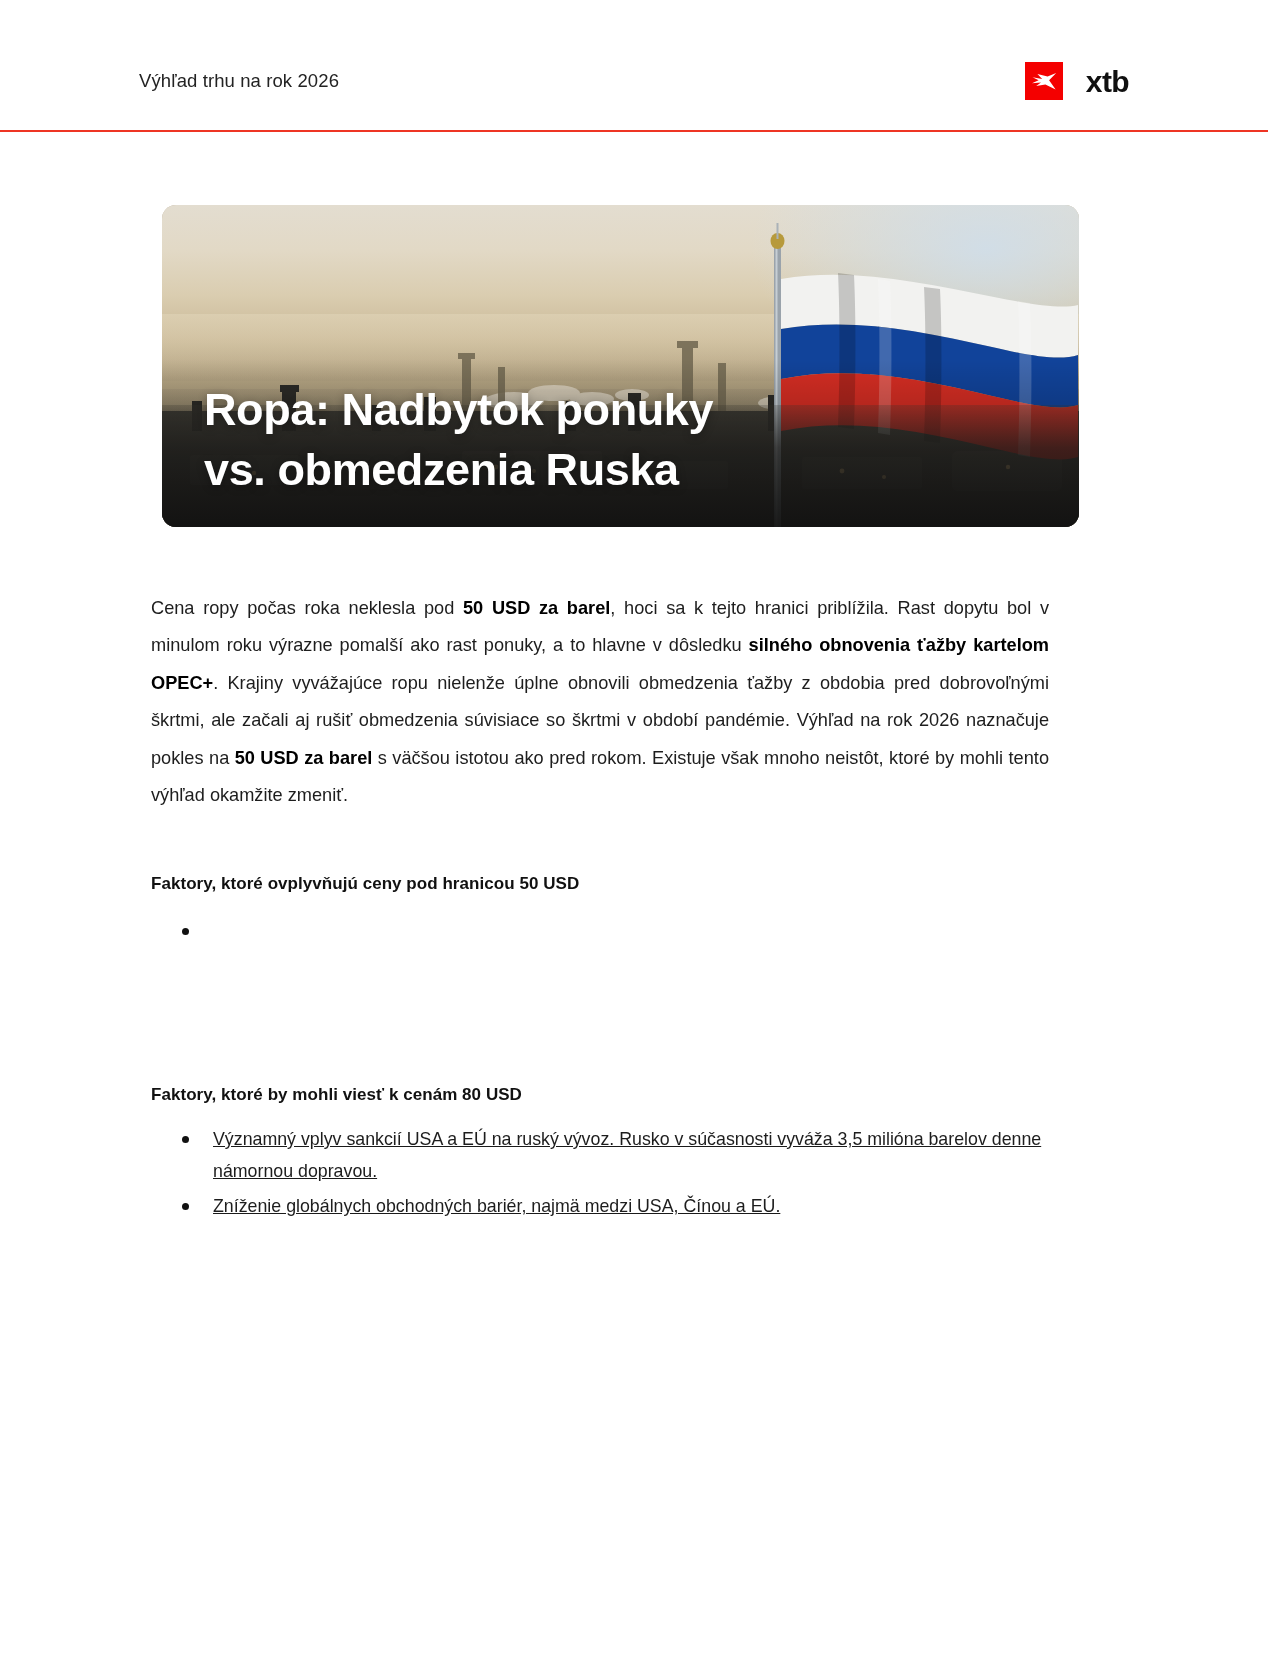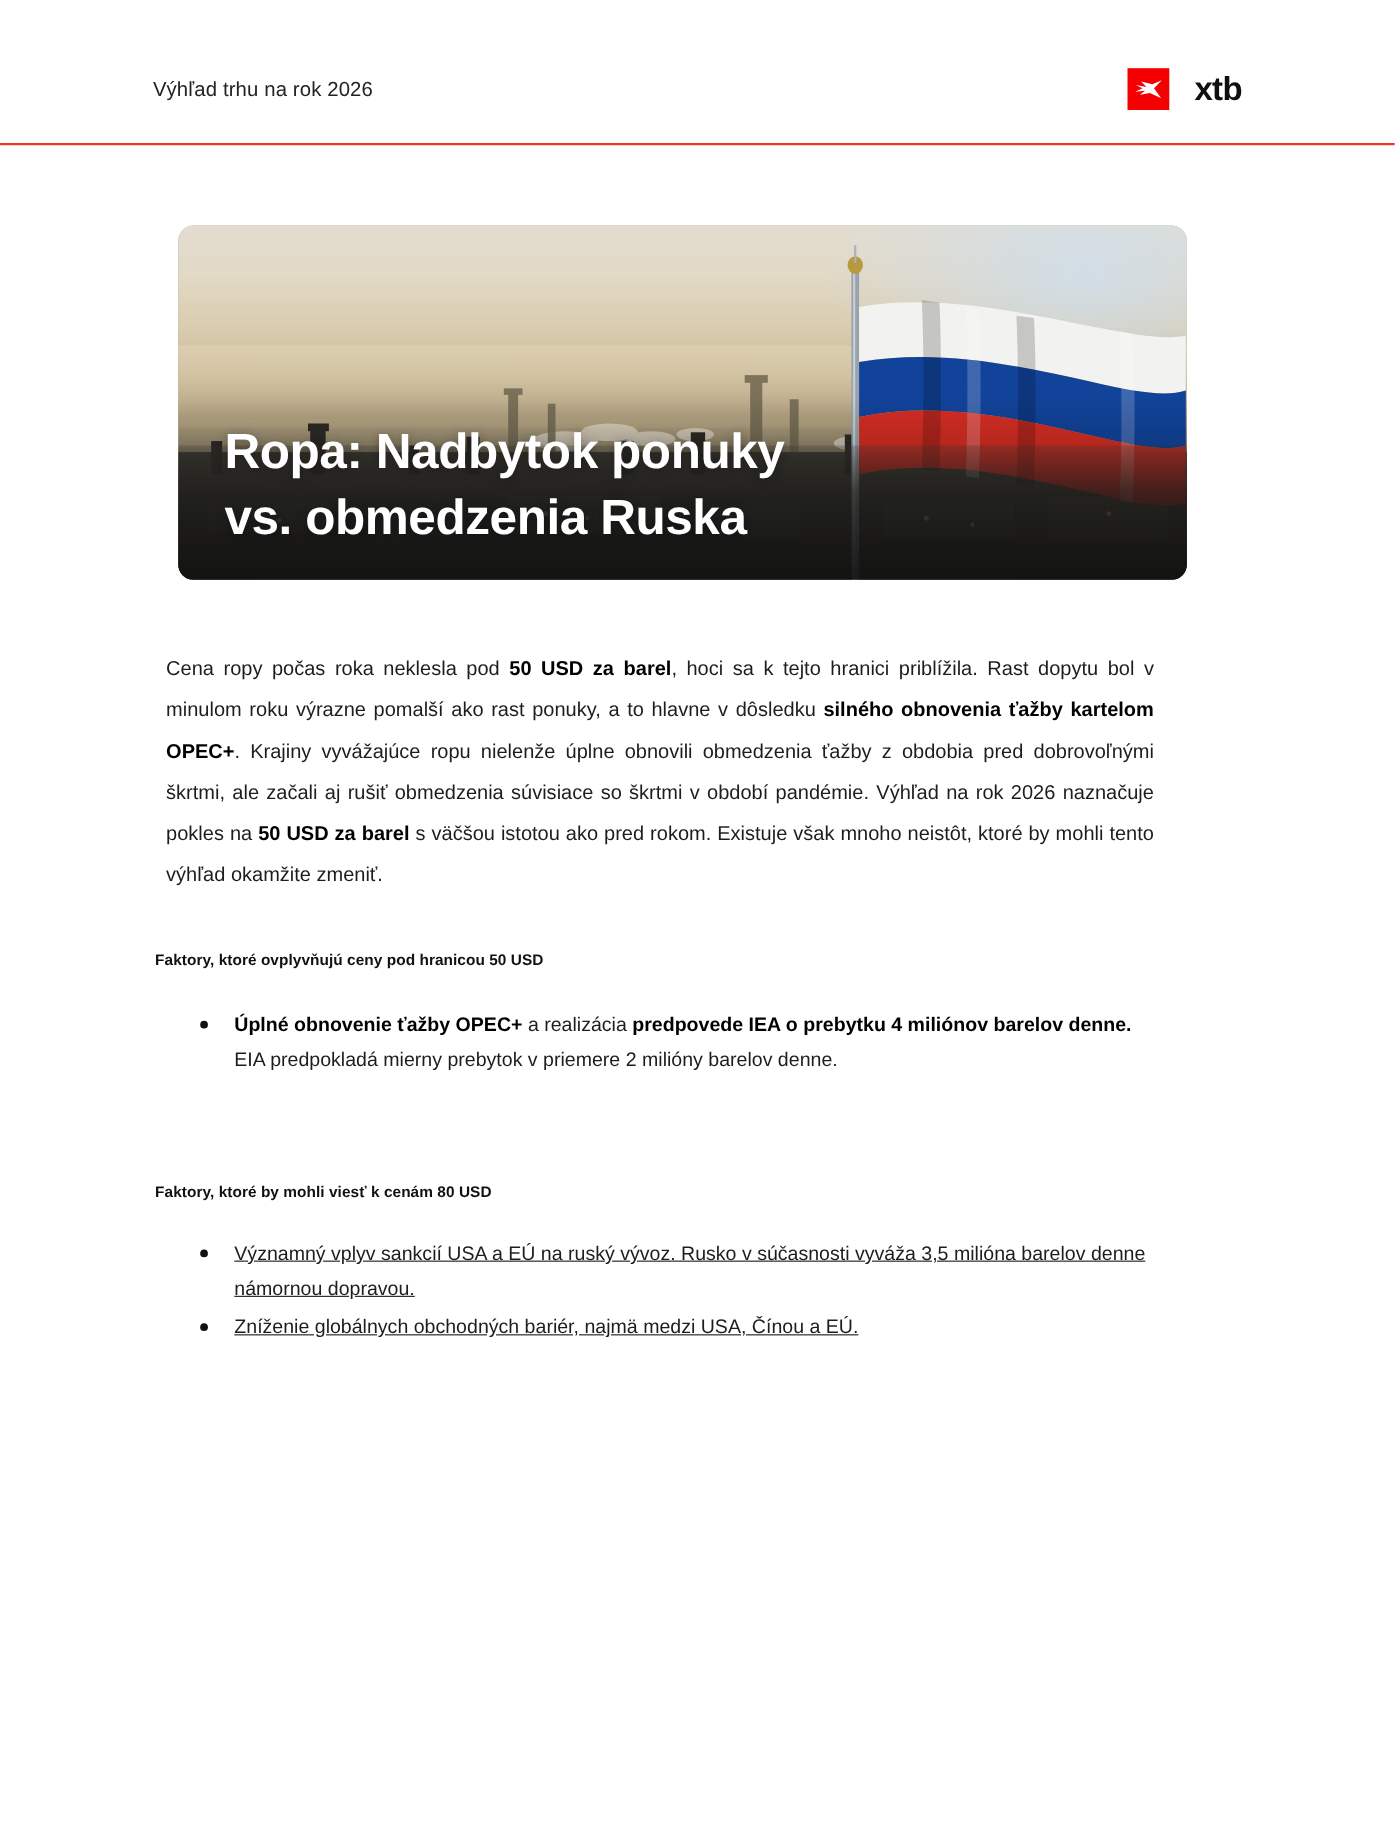--- a/index.html
+++ b/index.html
@@ -154,22 +154,22 @@
     margin: 12px;
     font-size: 18.2px;
     line-height: 2.06;
     text-align: justify;
     color: #1d1d1d;
     font-weight: 400;
   }
   p.lead b { font-weight: 700; color: #000; }
 
   h3.section-heading {
-    margin: 2px;
-    font-size: 14px;
+    margin: 12px;
+    font-size: 17px;
     font-weight: 700;
     color: #111;
     letter-spacing: 0.05px;
   }
   .heading-1 { position: absolute; left: 0; top: 284px; }
   .heading-2 { position: absolute; left: 0; top: 495px; }
 
   ul.bullets {
     position: absolute;
     margin: 0;
@@ -318,21 +318,20 @@
 
 <div class="content">
 
   <p class="lead">Cena ropy počas roka neklesla pod <b>50 USD za barel</b>, hoci sa k tejto hranici priblížila. Rast dopytu bol v minulom roku výrazne pomalší ako rast ponuky, a to hlavne v dôsledku <b>silného obnovenia ťažby kartelom OPEC+</b>. Krajiny vyvážajúce ropu nielenže úplne obnovili obmedzenia ťažby z obdobia pred dobrovoľnými škrtmi, ale začali aj rušiť obmedzenia súvisiace so škrtmi v období pandémie. Výhľad na rok 2026 naznačuje pokles na <b>50 USD za barel</b> s väčšou istotou ako pred rokom. Existuje však mnoho neistôt, ktoré by mohli tento výhľad okamžite zmeniť.</p>
 
   <h3 class="section-heading heading-1">Faktory, ktoré ovplyvňujú ceny pod hranicou 50 USD</h3>
 
   <ul class="bullets bullets-1">
     <li>
       <span class="dot"></span>
-      <span><b>Úplné obnovenie ťažby OPEC+</b> a realizácia <b>predpovede IEA o prebytku 4 miliónov barelov denne.</b> EIA predpokladá mierny prebytok v priemere 2 milióny barelov denne.</span>
     </li>
   </ul>
 
   <h3 class="section-heading heading-2">Faktory, ktoré by mohli viesť k cenám 80 USD</h3>
 
   <ul class="bullets bullets-2">
     <li>
       <span class="dot"></span>
       <span>Významný vplyv sankcií USA a EÚ na ruský vývoz. Rusko v súčasnosti vyváža 3,5 milióna barelov denne námornou dopravou.</span>
     </li>

